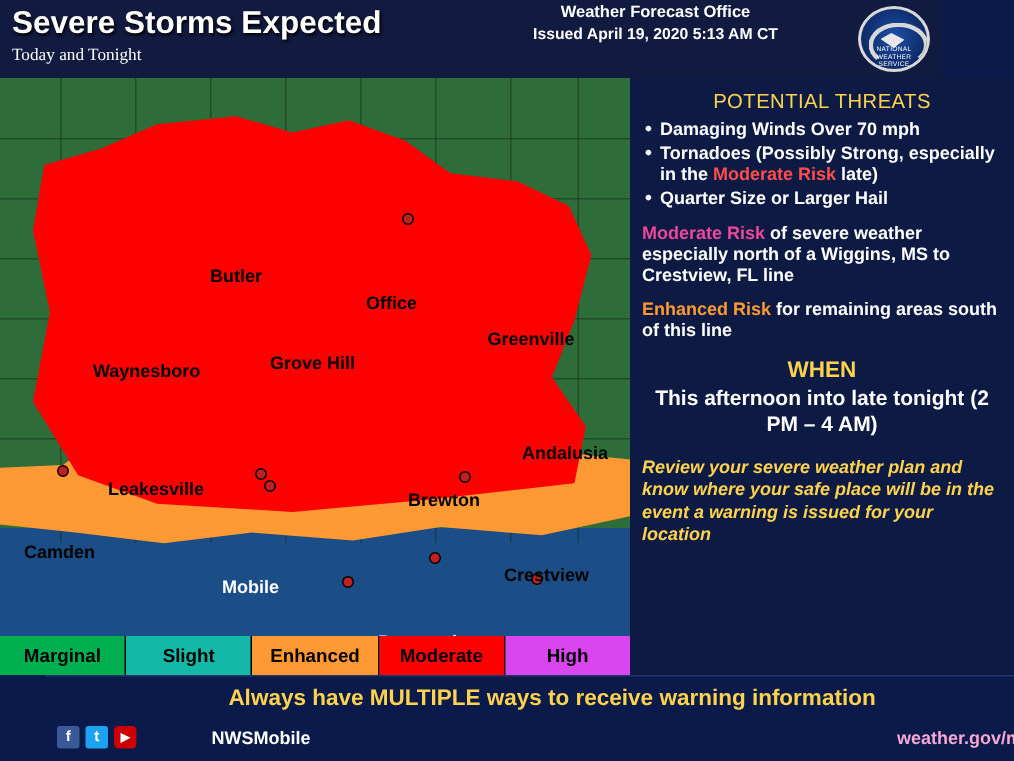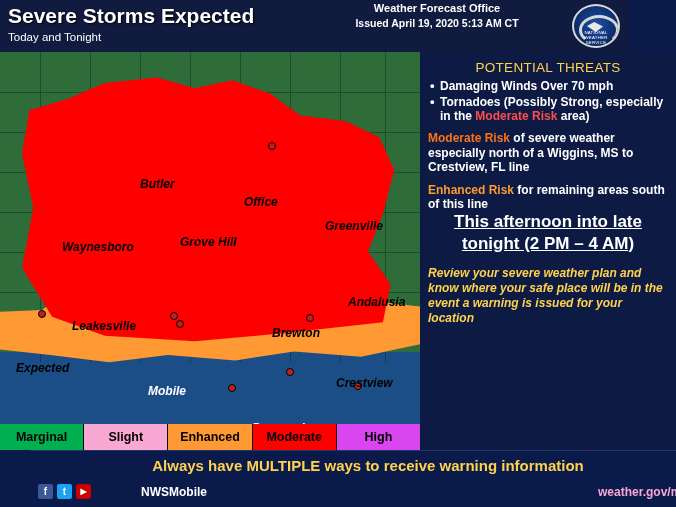--- a/index.html
+++ b/index.html
@@ -11,21 +11,21 @@
   }
   #app{position:relative;width:676px;height:507px;}
 
   
   .header{position:absolute;left:0;top:0;width:628px;height:52px;background:#111a3f;}
   .hdr-left{position:absolute;left:8px;top:4px;width:420px;}
   .hdr-title{
     font-size:21px;font-weight:bold;color:#ffffff;letter-spacing:0px;
     text-shadow:1px 1px 2px #000;
   }
-  .hdr-sub{font-size:11.5px;color:#ffffff;margin-top:3px;}
+  .hdr-sub{font-size:11.5px;color:#ffffff;margin-top:3px;font-family:Liberation Serif, serif;}
   .hdr-right{position:absolute;right:66px;top:2px;width:250px;text-align:center;color:#ffffff;}
   .wfo-line1{font-size:11px;font-weight:bold;}
   .wfo-line2{font-size:17px;font-weight:bold;margin-top:1px;}
   .wfo-line3{font-size:10.5px;font-weight:bold;margin-top:3px;}
   .nws-logo{
     position:absolute;right:8px;top:4px;width:48px;height:44px;border-radius:50%;
     background:radial-gradient(circle at 50% 45%, #1d4ea8 0%, #0d2a66 70%, #071a44 100%);
     border:2px solid #d9d9d9;box-sizing:border-box;overflow:hidden;
   }
   .nws-logo .arc{
@@ -62,21 +62,21 @@
       8% 90%,0% 72%,3% 50%,0% 30%);
   }
   .risk-orange{
     position:absolute;left:0px;top:240px;width:420px;height:90px;background:#ff9933;
     clip-path:polygon(0% 22%,10% 20%,14% 6%,28% 4%,46% 10%,62% 4%,78% 8%,92% 12%,100% 16%,
       100% 58%,86% 72%,70% 66%,56% 76%,40% 70%,26% 78%,12% 70%,0% 64%);
   }
 
   .city{position:absolute;width:6px;height:6px;border-radius:50%;background:#c02020;border:1px solid #000;}
   .clabel{
-    position:absolute;font-size:12px;font-weight:bold;color:#000000;white-space:nowrap;font-style:italic;
+    position:absolute;font-size:12px;font-weight:bold;color:#000000;white-space:nowrap;
   }
 
   
   .legend{position:absolute;left:0;top:424px;width:420px;height:26px;display:flex;}
   .legend div{
     flex:1;display:flex;align-items:center;justify-content:center;
     font-size:12.5px;font-weight:bold;color:#000;border-right:1px solid #000;box-sizing:border-box;
   }
   .legend div:last-child{border-right:none;}
 
@@ -88,24 +88,24 @@
   .bullets{margin:0;padding:0;list-style:none;}
   .bullets li{
     position:relative;padding-left:12px;margin-bottom:2px;
     font-size:12px;color:#ffffff;font-weight:bold;line-height:1.18;
   }
   .bullets li:before{
     content:"•";position:absolute;left:2px;top:-1px;color:#ffffff;font-size:13px;
   }
   .mod-red{color:#ff4d4d;}
   .para{font-size:12px;color:#ffffff;font-weight:bold;line-height:1.2;margin-top:8px;}
-  .lbl-mod{color:#f97316;}
+  .lbl-mod{color:#ec4899;}
   .lbl-enh{color:#ff9933;}
   .when-h{margin:10px 0 2px 0;text-align:center;color:#ffd24d;font-size:15px;font-weight:bold;}
-  .when-b{font-size:17px;color:#ffffff;font-weight:bold;text-align:center;line-height:1.25;text-decoration:underline;}
+  .when-b{font-size:14px;color:#ffffff;font-weight:bold;text-align:center;line-height:1.25;}
   .advice{
     margin-top:12px;font-size:12px;color:#ffd24d;font-style:italic;font-weight:bold;line-height:1.25;
   }
 
   
   .footer{position:absolute;left:0;top:450px;width:676px;height:57px;background:#0a1a4a;border-top:1px solid #22356b;margin-left:30px;}
   .foot-main{
     position:absolute;left:0;top:6px;width:676px;text-align:center;
     color:#ffd24d;font-size:15px;font-weight:bold;
   }
@@ -175,53 +175,55 @@
     <div class="city" style="left:354px;top:330px"></div>
 
     <div class="clabel" style="left:140px;top:125px">Butler</div>
     <div class="clabel" style="left:244px;top:143px">Office</div>
     <div class="clabel" style="left:62px;top:188px">Waynesboro</div>
     <div class="clabel" style="left:180px;top:183px">Grove Hill</div>
     <div class="clabel" style="left:325px;top:167px">Greenville</div>
     <div class="clabel" style="left:72px;top:267px">Leakesville</div>
     <div class="clabel" style="left:348px;top:243px">Andalusia</div>
     <div class="clabel" style="left:272px;top:274px">Brewton</div>
-    <div class="clabel" style="left:16px;top:309px">Expected</div>
+    <div class="clabel" style="left:16px;top:309px">Camden</div>
     <div class="clabel" style="left:148px;top:332px;color:#ffffff">Mobile</div>
     <div class="clabel" style="left:336px;top:324px">Crestview</div>
     <div class="clabel" style="left:252px;top:369px;color:#ffffff">Pensacola</div>
 
   </div>
 
   <div class="legend">
     <div style="background:#00b050">Marginal</div>
-    <div style="background:#f9a8d4">Slight</div>
+    <div style="background:#14b8a6">Slight</div>
     <div style="background:#ff9933">Enhanced</div>
     <div style="background:#ff0000">Moderate</div>
     <div style="background:#d946ef">High</div>
   </div>
 
   <div class="panel">
     <h2>POTENTIAL THREATS</h2>
     <ul class="bullets">
       <li>Damaging Winds Over 70 mph</li>
       <li>
         <span>Tornadoes (Possibly Strong,</span>
         <span>especially in the </span><span class="mod-red">Moderate</span>
-        <span class="mod-red">Risk</span><span> area)</span>
+        <span class="mod-red">Risk</span><span> late)</span>
       </li>
+      <li>Quarter Size or Larger Hail</li>
     </ul>
 
     <div class="para">
       <span class="lbl-mod">Moderate Risk</span><span> of severe weather especially north of a Wiggins, MS to Crestview, FL line</span>
     </div>
     <div class="para">
       <span class="lbl-enh">Enhanced Risk</span><span> for remaining areas south of this line</span>
     </div>
 
+    <div class="when-h">WHEN</div>
     <div class="when-b">This afternoon into late tonight (2 PM – 4 AM)</div>
 
     <div class="advice">Review your severe weather plan and know where your safe place will be in the event a warning is issued for your location</div>
   </div>
 
   <div class="footer">
     <div class="foot-main">Always have MULTIPLE ways to receive warning information</div>
     <div class="social">
       <span class="sicon fb">f</span>
       <span class="sicon tw">t</span>

